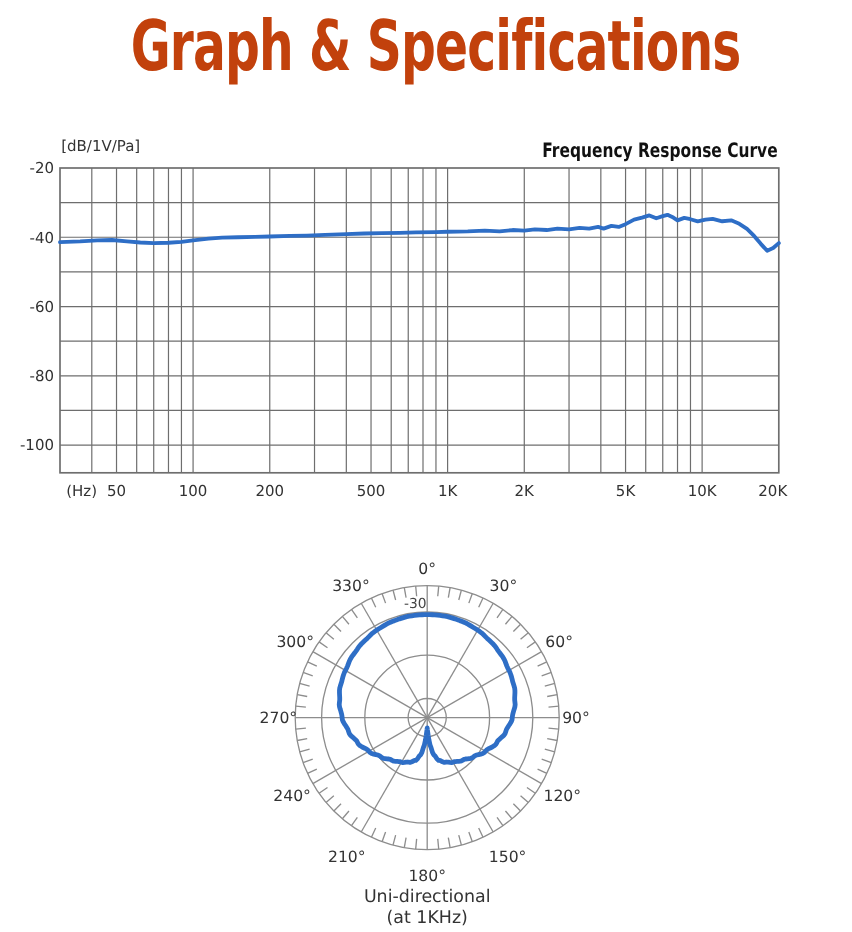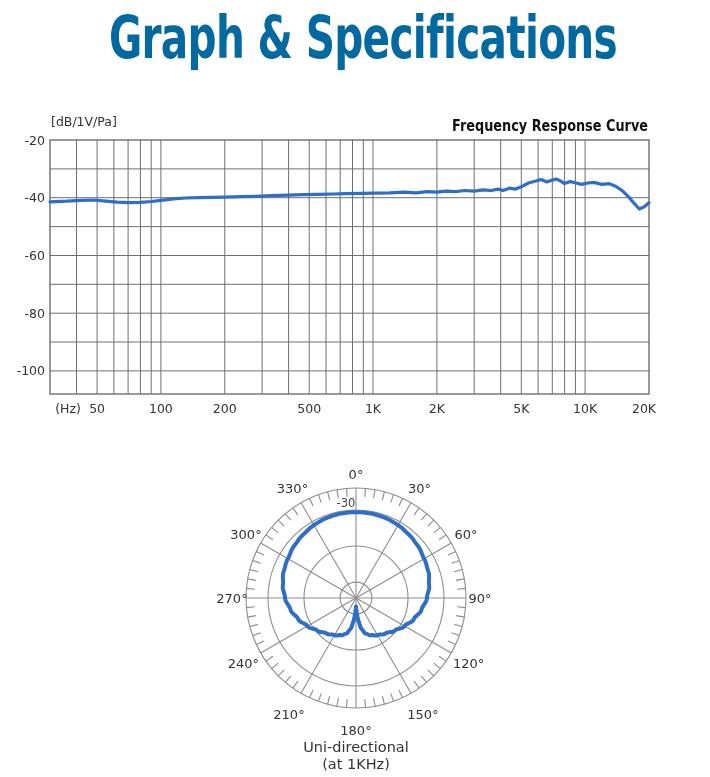--- a/index.html
+++ b/index.html
@@ -1,19 +1,19 @@
 <!DOCTYPE html>
 <html><head>
 <meta charset="utf-8">
 <style>
   html,body{margin:0;padding:0;background:#ffffff;}
   .page{position:relative;width:710px;height:777px;background:#ffffff;overflow:hidden;
         font-family:"DejaVu Sans","Liberation Sans",sans-serif;}
   .page-title{position:absolute;top:2px;left:0;right:0;margin:0;text-align:center;
-              font-size:58px;font-weight:700;color:#0369a1;line-height:72px;white-space:nowrap;}
+              font-size:58px;font-weight:700;color:#c2410c;line-height:72px;white-space:nowrap;}
   .page-title .squeeze{display:inline-block;transform:scaleX(0.70);transform-origin:50% 50%;
               font-family:"DejaVu Sans","Liberation Sans",sans-serif;letter-spacing:-1px;}
   svg{position:absolute;left:0;display:block;}
   #freq-svg{top:0;}
   #polar-svg{top:430px;}
   text{font-family:"DejaVu Sans","Liberation Sans",sans-serif;}
 </style>
 </head>
 <body>
 

